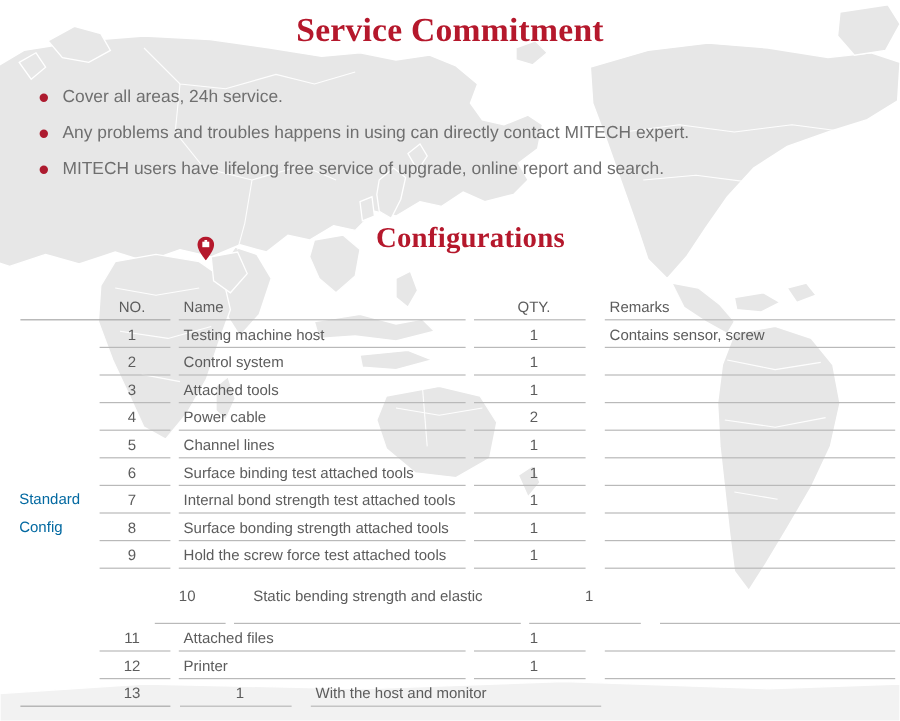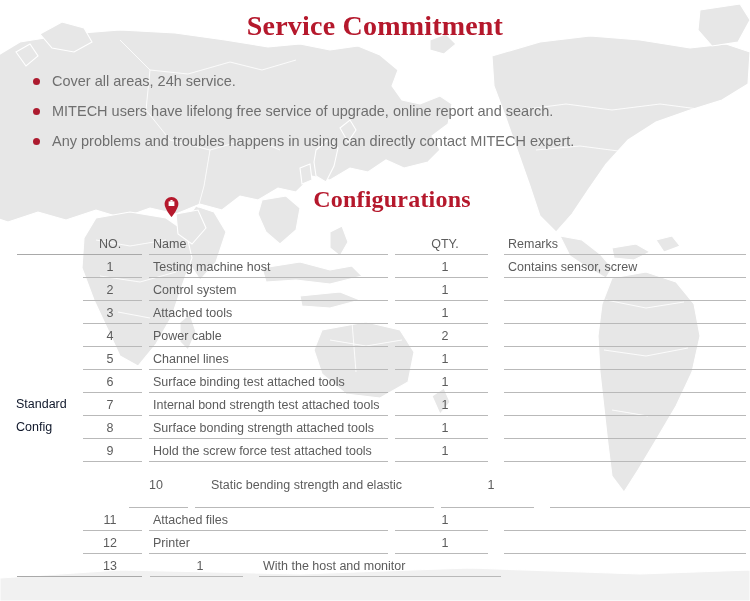--- a/index.html
+++ b/index.html
@@ -91,21 +91,21 @@
     top: 197px;
     width: 15px;
     height: 20px;
     z-index: 1;
   }
 
   
   #config-table {
     position: absolute;
     left: 0;
-    top: 232px;
+    top: 244px;
     width: 649px;
     font-size: 12.5px;
     color: #5c5c5c;
   }
   .trow {
     display: flex;
     align-items: stretch;
     width: 750px;
   }
   .cell {
@@ -158,21 +158,21 @@
   }
   .rem-rule::after {
     content: "";
     position: absolute;
     left: 4px; right: 4px; bottom: 0;
     border-bottom: 1px solid #b9b9b9;
   }
 
   .group-label {
     font-size: 12.5px;
-    color: #0f172a;
+    color: #0369a1;
     line-height: 19px;
   }
   .name-multiline {
     line-height: 19px;
   }
   .name-multiline span { display: block; margin-left: 12px; }
 </style>
 </head>
 <body>
 
@@ -258,25 +258,25 @@
 
   <div id="service-title" class="section-title">Service Commitment</div>
 
   <div id="service-list">
     <div class="bullet-row">
       <span class="bullet-dot"></span>
       <span class="bullet-text">Cover all areas, 24h service.</span>
     </div>
     <div class="bullet-row">
       <span class="bullet-dot"></span>
-      <span class="bullet-text">MITECH users have lifelong free service of upgrade, online report and search.</span>
+      <span class="bullet-text">Any problems and troubles happens in using can directly contact MITECH expert.</span>
     </div>
     <div class="bullet-row">
       <span class="bullet-dot"></span>
-      <span class="bullet-text">Any problems and troubles happens in using can directly contact MITECH expert.</span>
+      <span class="bullet-text">MITECH users have lifelong free service of upgrade, online report and search.</span>
     </div>
   </div>
 
   <div id="map-pin">
     <svg viewBox="0 0 15 20" width="15" height="20" xmlns="http://www.w3.org/2000/svg">
       <path d="M7.5 0 C3.6 0 0.6 3 0.6 6.9 C0.6 11.8 7.5 20 7.5 20 C7.5 20 14.4 11.8 14.4 6.9 C14.4 3 11.4 0 7.5 0 Z" fill="#b5182c"></path>
       <rect x="4.6" y="4.4" width="5.8" height="4.6" fill="#ffffff"></rect>
       <rect x="6.4" y="3.0" width="2.2" height="1.6" fill="#ffffff"></rect>
     </svg>
   </div>

